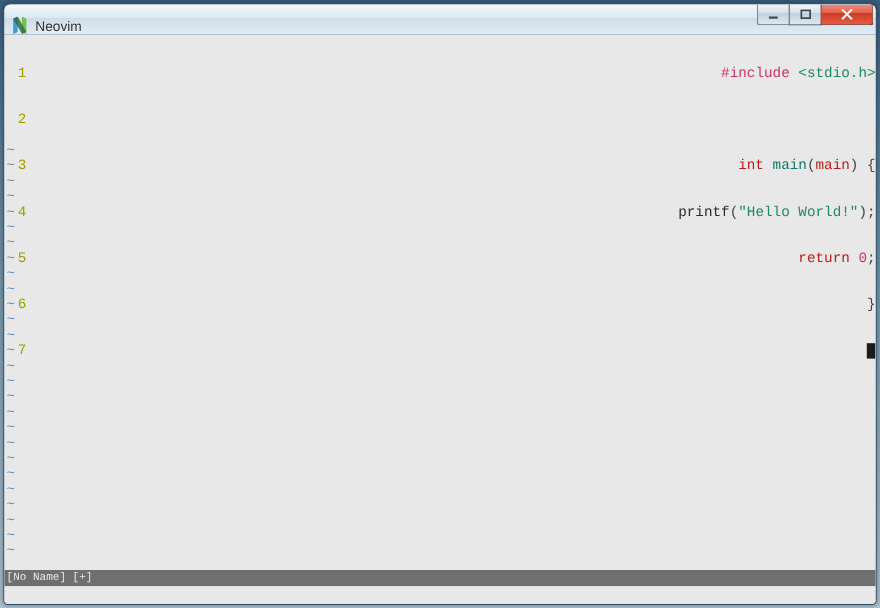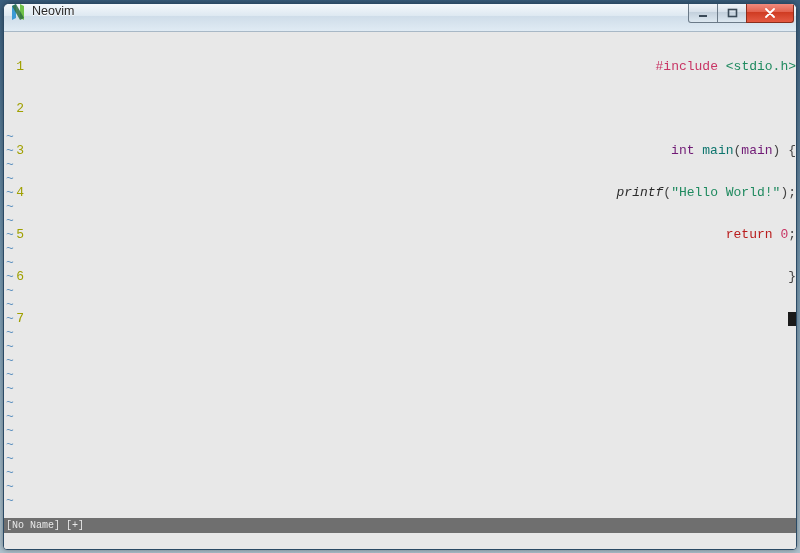--- a/index.html
+++ b/index.html
@@ -20,21 +20,21 @@
     box-shadow: 0 0 6px rgba(0,0,0,0.4);
     display: flex;
     flex-direction: column;
     overflow: hidden;
   }
   .titlebar {
     height: 28px;
     background: linear-gradient(to bottom, #f4f8fb 0%, #dde8f1 45%, #cfdde9 46%, #e0ebf4 100%);
     border-bottom: 1px solid #a8b8c6;
     display: flex;
-    align-items: flex-start;
+    align-items: flex-end;
     padding: 0 2px 0 6px;
     position: relative;
   }
   .app-icon {
     width: 16px; height: 16px;
     margin-right: 6px;
     position: relative;
   }
   .app-icon svg { width: 16px; height: 16px; display:block; }
   .title-text {
@@ -115,26 +115,26 @@
     line-height: 15px;
     padding-left: 2px;
   }
   .bottom-gap {
     height: 16px;
     background: #e8e8e8;
   }
   
   .c-preproc { color: #c83464; }
   .c-string  { color: #1f8a5f; }
-  .c-type    { color: #701a75; }
+  .c-type    { color: #b91c1c; }
   .c-func    { color: #0f766e; }
   .c-keyword { color: #b91c1c; }
   .c-num     { color: #c83464; }
   .c-punc    { color: #444; }
-  .c-text    { color: #2a2a2a; font-style: italic; }
+  .c-text    { color: #2a2a2a; }
 </style>
 </head>
 <body>
 
 <div class="window">
   <div class="titlebar">
     <span class="app-icon">
       <svg viewBox="0 0 16 16">
         <path d="M2 2 L6 0 L6 14 L2 16 Z" fill="#3c9ad6"></path>
         <path d="M10 0 L14 2 L14 16 L10 14 Z" fill="#6fc24a"></path>

